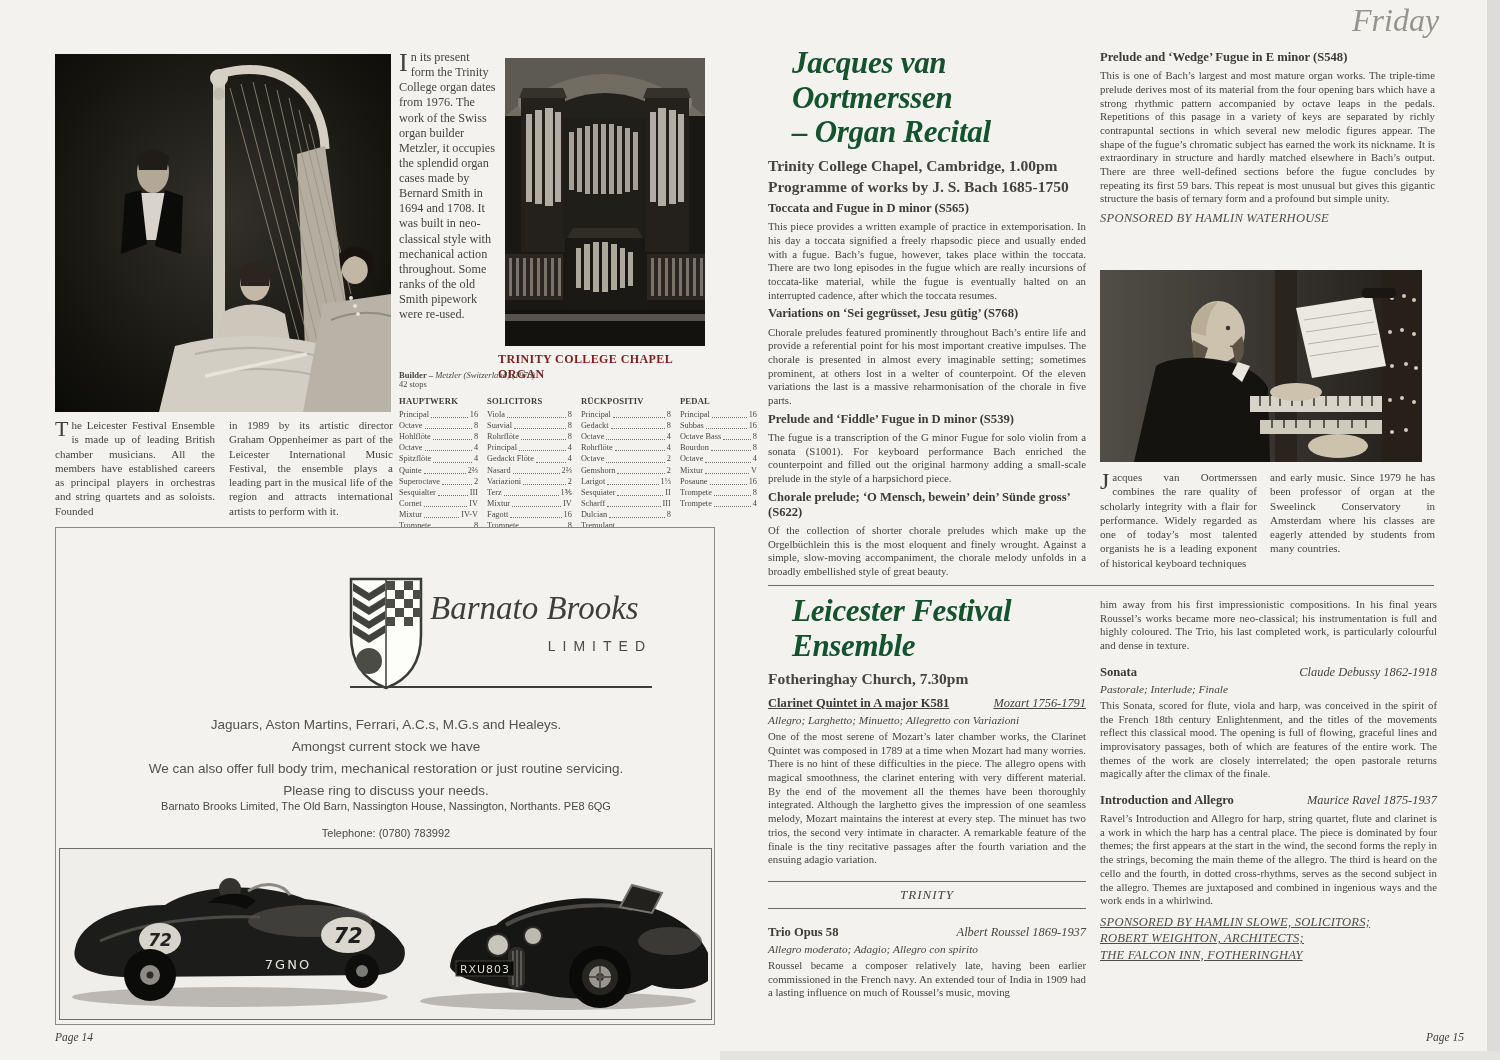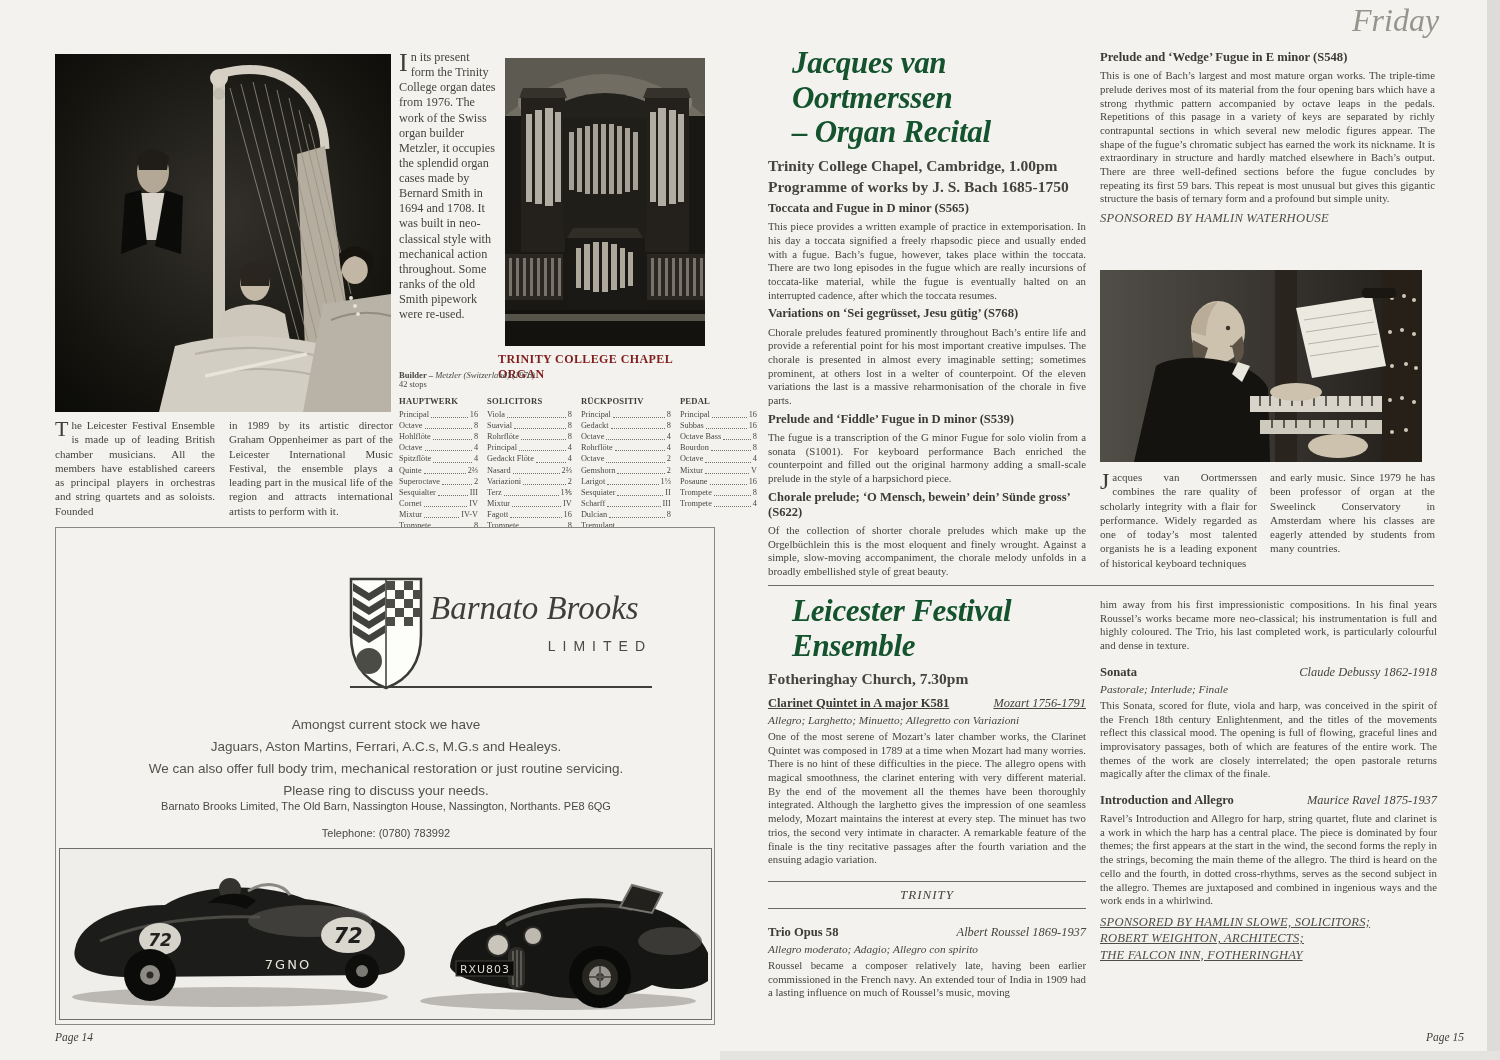--- a/index.html
+++ b/index.html
@@ -479,22 +479,22 @@
         <rect x="64" y="31" width="8" height="9"></rect>
       <rect x="37" y="40" width="9" height="9"></rect>
         <rect x="55" y="40" width="9" height="9"></rect>
     </g>
   </svg>
   <div class="abs brand-name" style="left:374px; top:62px;">Barnato Brooks</div>
   <div class="abs brand-sub" style="left:374px; top:110px; width:222px;">LIMITED</div>
   <div class="abs brand-rule" style="left:294px; top:158px; width:302px;"></div>
 
   <div class="abs ad-copy" style="left:30px; top:186px; width:600px;">
+      <div>Jaguars, Aston Martins, Ferrari, A.C.s, M.G.s and Healeys.</div>
       <div>Amongst current stock we have</div>
-      <div>Jaguars, Aston Martins, Ferrari, A.C.s, M.G.s and Healeys.</div>
       <div>We can also offer full body trim, mechanical restoration or just routine servicing.</div>
       <div>Please ring to discuss your needs.</div>
     </div>
   <div class="abs ad-addr" style="left:30px; top:272px; width:600px;">Barnato Brooks Limited, The Old Barn, Nassington House, Nassington, Northants. PE8 6QG</div>
   <div class="abs ad-addr" style="left:30px; top:299px; width:600px;">Telephone: (0780) 783992</div>
 
   <div class="abs photo-frame" style="left:3px; top:320px; width:653px; height:172px;">
     <svg width="651" height="170" viewBox="0 0 651 170">
       <rect width="651" height="170" fill="#efeeea"></rect>
 

